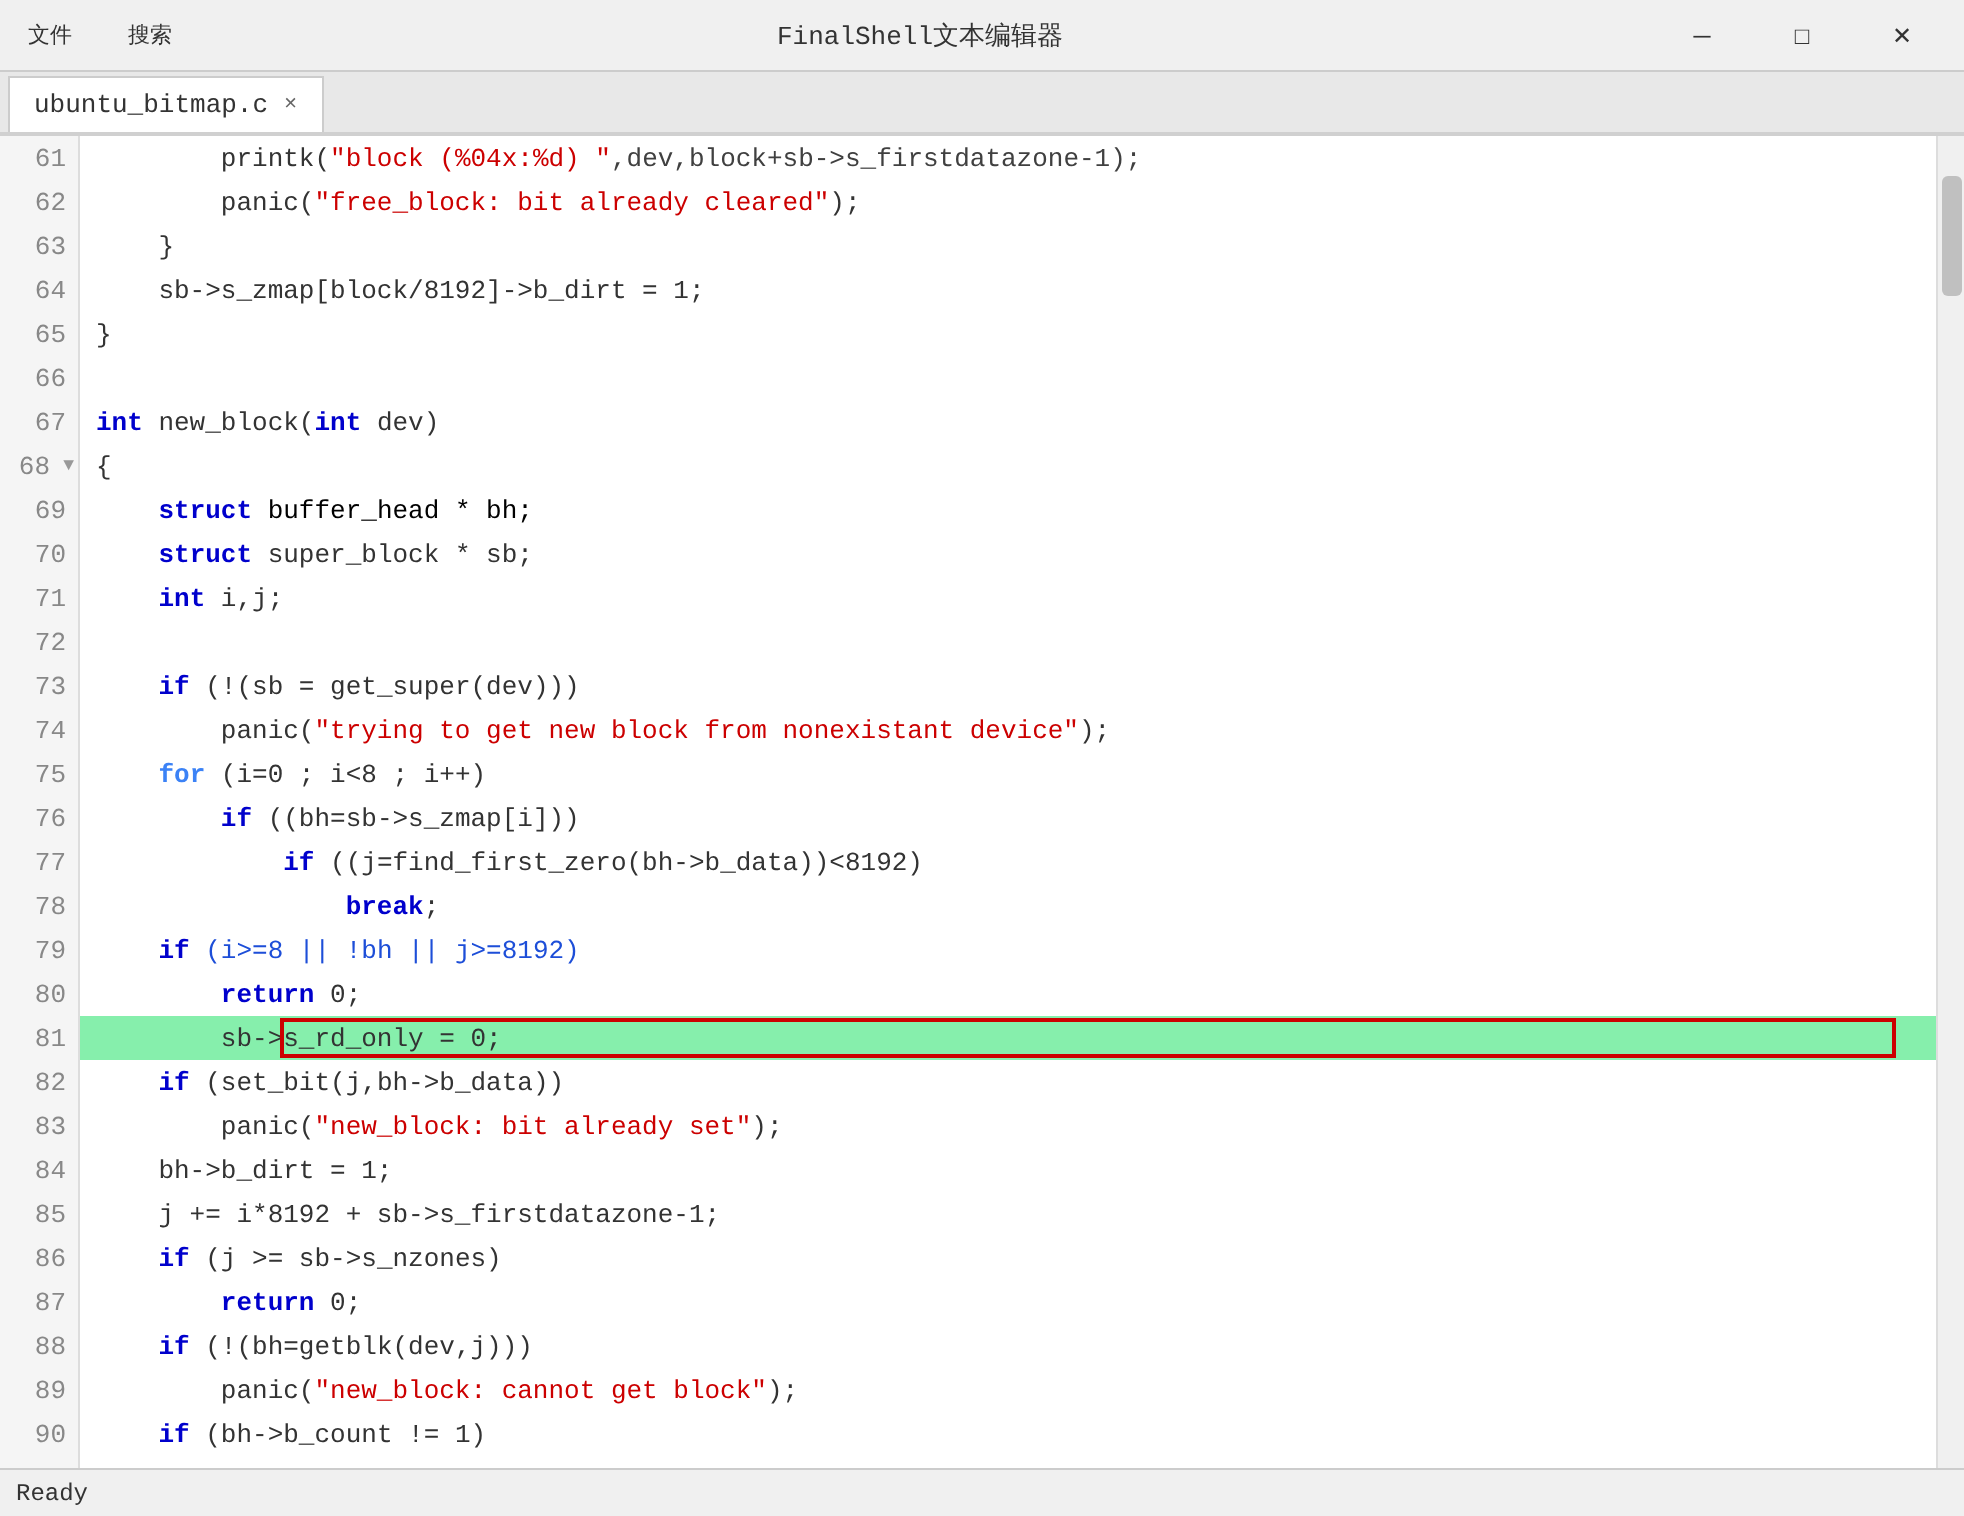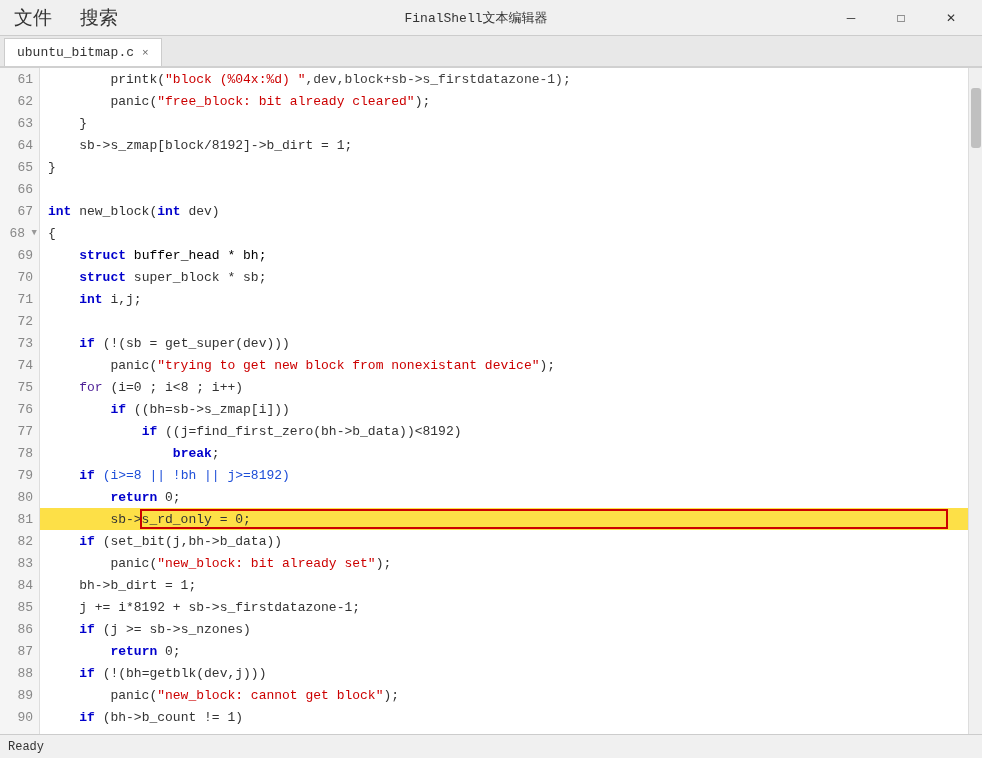--- a/index.html
+++ b/index.html
@@ -26,21 +26,21 @@
       text-align: center;
       font-size: 13px;
       color: #333;
     }
     .title-bar-right {
       display: flex;
       align-items: center;
       gap: 4px;
     }
     .menu-item {
-      font-size: 19px;
+      font-size: 11px;
       color: #333;
       padding: 2px 6px;
       cursor: pointer;
     }
     .win-btn {
       width: 46px;
       height: 28px;
       display: flex;
       align-items: center;
       justify-content: center;
@@ -128,21 +128,21 @@
     .code-line {
       height: 22px;
       display: flex;
       align-items: center;
       font-size: 13px;
       padding-left: 8px;
       white-space: pre;
       position: relative;
     }
     .code-line.highlighted {
-      background: #fde047;
+      background: #86efac;
     }
 
     
     .scrollbar {
       width: 14px;
       background: #f0f0f0;
       border-left: 1px solid #ddd;
       flex-shrink: 0;
       position: relative;
     }
@@ -236,21 +236,21 @@
       <div class="code-line" style="position: relative;"><span style="color: rgb(51, 51, 51);">}</span></div>
       <div class="code-line" style="position: relative;"><span style="color: rgb(51, 51, 51);"></span></div>
       <div class="code-line" style="position: relative;"><span style="color: rgb(0, 0, 204); font-weight: bold;">int</span><span style="color: rgb(51, 51, 51);"> new_block(</span><span style="color: rgb(0, 0, 204); font-weight: bold;">int</span><span style="color: rgb(51, 51, 51);"> dev)</span></div>
       <div class="code-line" style="position: relative;"><span style="color: rgb(51, 51, 51);">{</span></div>
       <div class="code-line" style="position: relative;"><span style="color: rgb(51, 51, 51);">    </span><span style="color: rgb(0, 0, 204); font-weight: bold;">struct</span><span style="color: #000000;"> buffer_head * bh;</span></div>
       <div class="code-line" style="position: relative;"><span style="color: rgb(51, 51, 51);">    </span><span style="color: rgb(0, 0, 204); font-weight: bold;">struct</span><span style="color: rgb(51, 51, 51);"> super_block * sb;</span></div>
       <div class="code-line" style="position: relative;"><span style="color: rgb(51, 51, 51);">    </span><span style="color: rgb(0, 0, 204); font-weight: bold;">int</span><span style="color: rgb(51, 51, 51);"> i,j;</span></div>
       <div class="code-line" style="position: relative;"><span style="color: rgb(51, 51, 51);"></span></div>
       <div class="code-line" style="position: relative;"><span style="color: rgb(51, 51, 51);">    </span><span style="color: rgb(0, 0, 204); font-weight: bold;">if</span><span style="color: rgb(51, 51, 51);"> (!(sb = get_super(dev)))</span></div>
       <div class="code-line" style="position: relative;"><span style="color: rgb(51, 51, 51);">        panic(</span><span style="color: rgb(204, 0, 0);">"trying to get new block from nonexistant device"</span><span style="color: rgb(51, 51, 51);">);</span></div>
-      <div class="code-line" style="position: relative;"><span style="color: rgb(51, 51, 51);">    </span><span style="color: #4c1d95; font-weight: normal;">for</span><span style="color: rgb(51, 51, 51);"> (i=0 ; i&lt;8 ; i++)</span></div>
+      <div class="code-line" style="position: relative;"><span style="color: rgb(51, 51, 51);">    </span><span style="color: #3b82f6; font-weight: bold;">for</span><span style="color: rgb(51, 51, 51);"> (i=0 ; i&lt;8 ; i++)</span></div>
       <div class="code-line" style="position: relative;"><span style="color: rgb(51, 51, 51);">        </span><span style="color: rgb(0, 0, 204); font-weight: bold;">if</span><span style="color: rgb(51, 51, 51);"> ((bh=sb-&gt;s_zmap[i]))</span></div>
       <div class="code-line" style="position: relative;"><span style="color: rgb(51, 51, 51);">            </span><span style="color: rgb(0, 0, 204); font-weight: bold;">if</span><span style="color: rgb(51, 51, 51);"> ((j=find_first_zero(bh-&gt;b_data))&lt;8192)</span></div>
       <div class="code-line" style="position: relative;"><span style="color: rgb(51, 51, 51);">                </span><span style="color: rgb(0, 0, 204); font-weight: bold;">break</span><span style="color: rgb(51, 51, 51);">;</span></div>
       <div class="code-line" style="position: relative;"><span style="color: rgb(51, 51, 51);">    </span><span style="color: rgb(0, 0, 204); font-weight: bold;">if</span><span style="color: #1d4ed8;"> (i&gt;=8 || !bh || j&gt;=8192)</span></div>
       <div class="code-line" style="position: relative;"><span style="color: rgb(51, 51, 51);">        </span><span style="color: rgb(0, 0, 204); font-weight: bold;">return</span><span style="color: rgb(51, 51, 51);"> 0;</span></div>
       <div class="code-line highlighted" style="position: relative;"><span style="color: rgb(51, 51, 51);">        sb-&gt;s_rd_only = 0;</span><div style="position: absolute; inset: 1px 20px 1px 100px; border: 2px solid rgb(204, 0, 0); pointer-events: none;"></div></div>
       <div class="code-line" style="position: relative;"><span style="color: rgb(51, 51, 51);">    </span><span style="color: rgb(0, 0, 204); font-weight: bold;">if</span><span style="color: rgb(51, 51, 51);"> (set_bit(j,bh-&gt;b_data))</span></div>
       <div class="code-line" style="position: relative;"><span style="color: rgb(51, 51, 51);">        panic(</span><span style="color: rgb(204, 0, 0);">"new_block: bit already set"</span><span style="color: rgb(51, 51, 51);">);</span></div>
       <div class="code-line" style="position: relative;"><span style="color: rgb(51, 51, 51);">    bh-&gt;b_dirt = 1;</span></div>
       <div class="code-line" style="position: relative;"><span style="color: rgb(51, 51, 51);">    j += i*8192 + sb-&gt;s_firstdatazone-1;</span></div>

